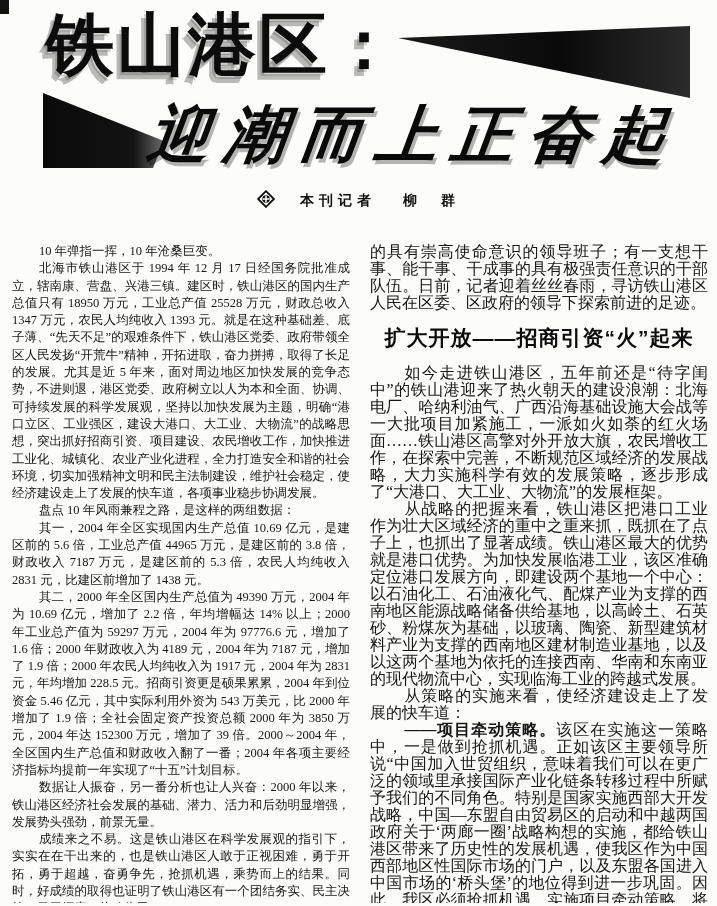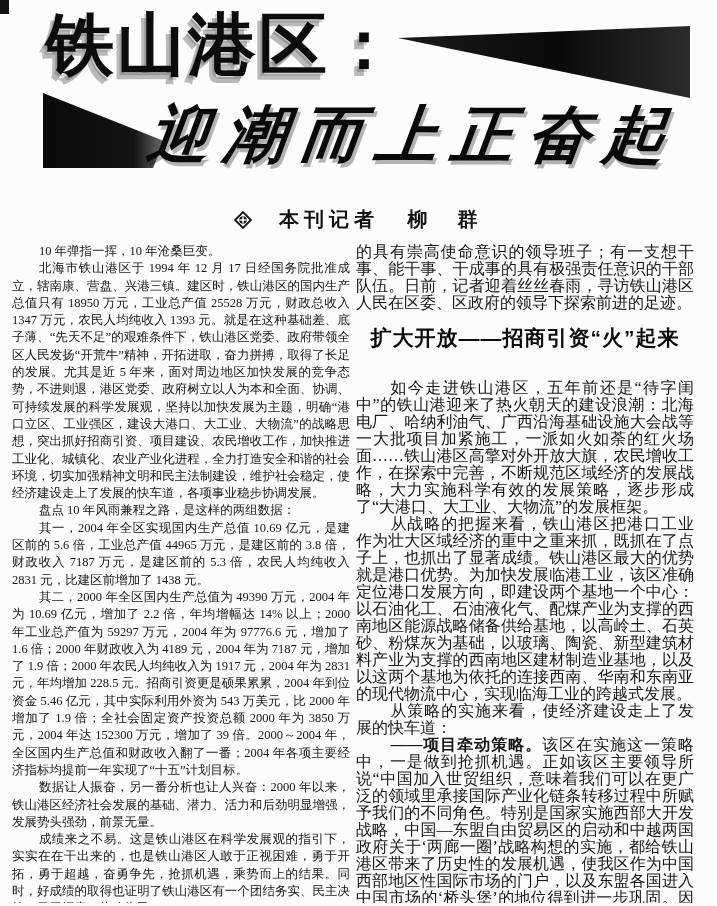--- a/index.html
+++ b/index.html
@@ -30,41 +30,41 @@
   .title2 {
     position: absolute; left: 148px; top: 100px; margin: 0; z-index: 2;
     font-family: "Liberation Serif", serif;
     font-style: italic; font-size: 62px; font-weight: 900; line-height: 1.15;
     letter-spacing: 14px; color: #090909;
     transform: skewX(-7deg);
     text-shadow: 3px 4px 0 rgba(10,10,10,0.30);
     white-space: nowrap;
   }
   .byline {
-    position: absolute; left: 0; top: 206px; width: 717px; z-index: 2;
-    text-align: center; font-size: 20px; font-weight: bold;
+    position: absolute; left: 0; top: 190px; width: 717px; z-index: 2;
+    text-align: center; font-size: 14px; font-weight: bold;
     letter-spacing: 5px; color: #121212;
     font-family: "Liberation Sans", sans-serif;
   }
   .byline-icon { display: inline-block; vertical-align: -3px; margin-right: 16px; }
   .byline-author { margin-left: 18px; }
   main {
     position: absolute; left: 12px; top: 243px; width: 696px; bottom: 3px;
-    display: flex; gap: 6px;
+    display: flex; gap: 6px; justify-content: space-between;
   }
   .col { width: 338px; overflow: hidden; }
   .para {
     margin: 0; text-align: justify; text-indent: 2.15em;
     color: #161616;
   }
   .col-left .para { font-size: 12.5px; line-height: 17.3px; }
   .col-right .para { font-size: 16px; line-height: 17px; }
   .para.no-indent { text-indent: 0; }
   .section-heading {
-    margin: 13px 0 27px; text-align: center;
+    margin: 13px 0 12px; text-align: center;
     font-family: "Liberation Sans", sans-serif;
     font-size: 21px; font-weight: 900; letter-spacing: 1px; color: #0c0c0c;
   }
   .strategy-lead { font-weight: bold; }
 </style>
 </head>
 <body>
 
 <div class="page">
 

